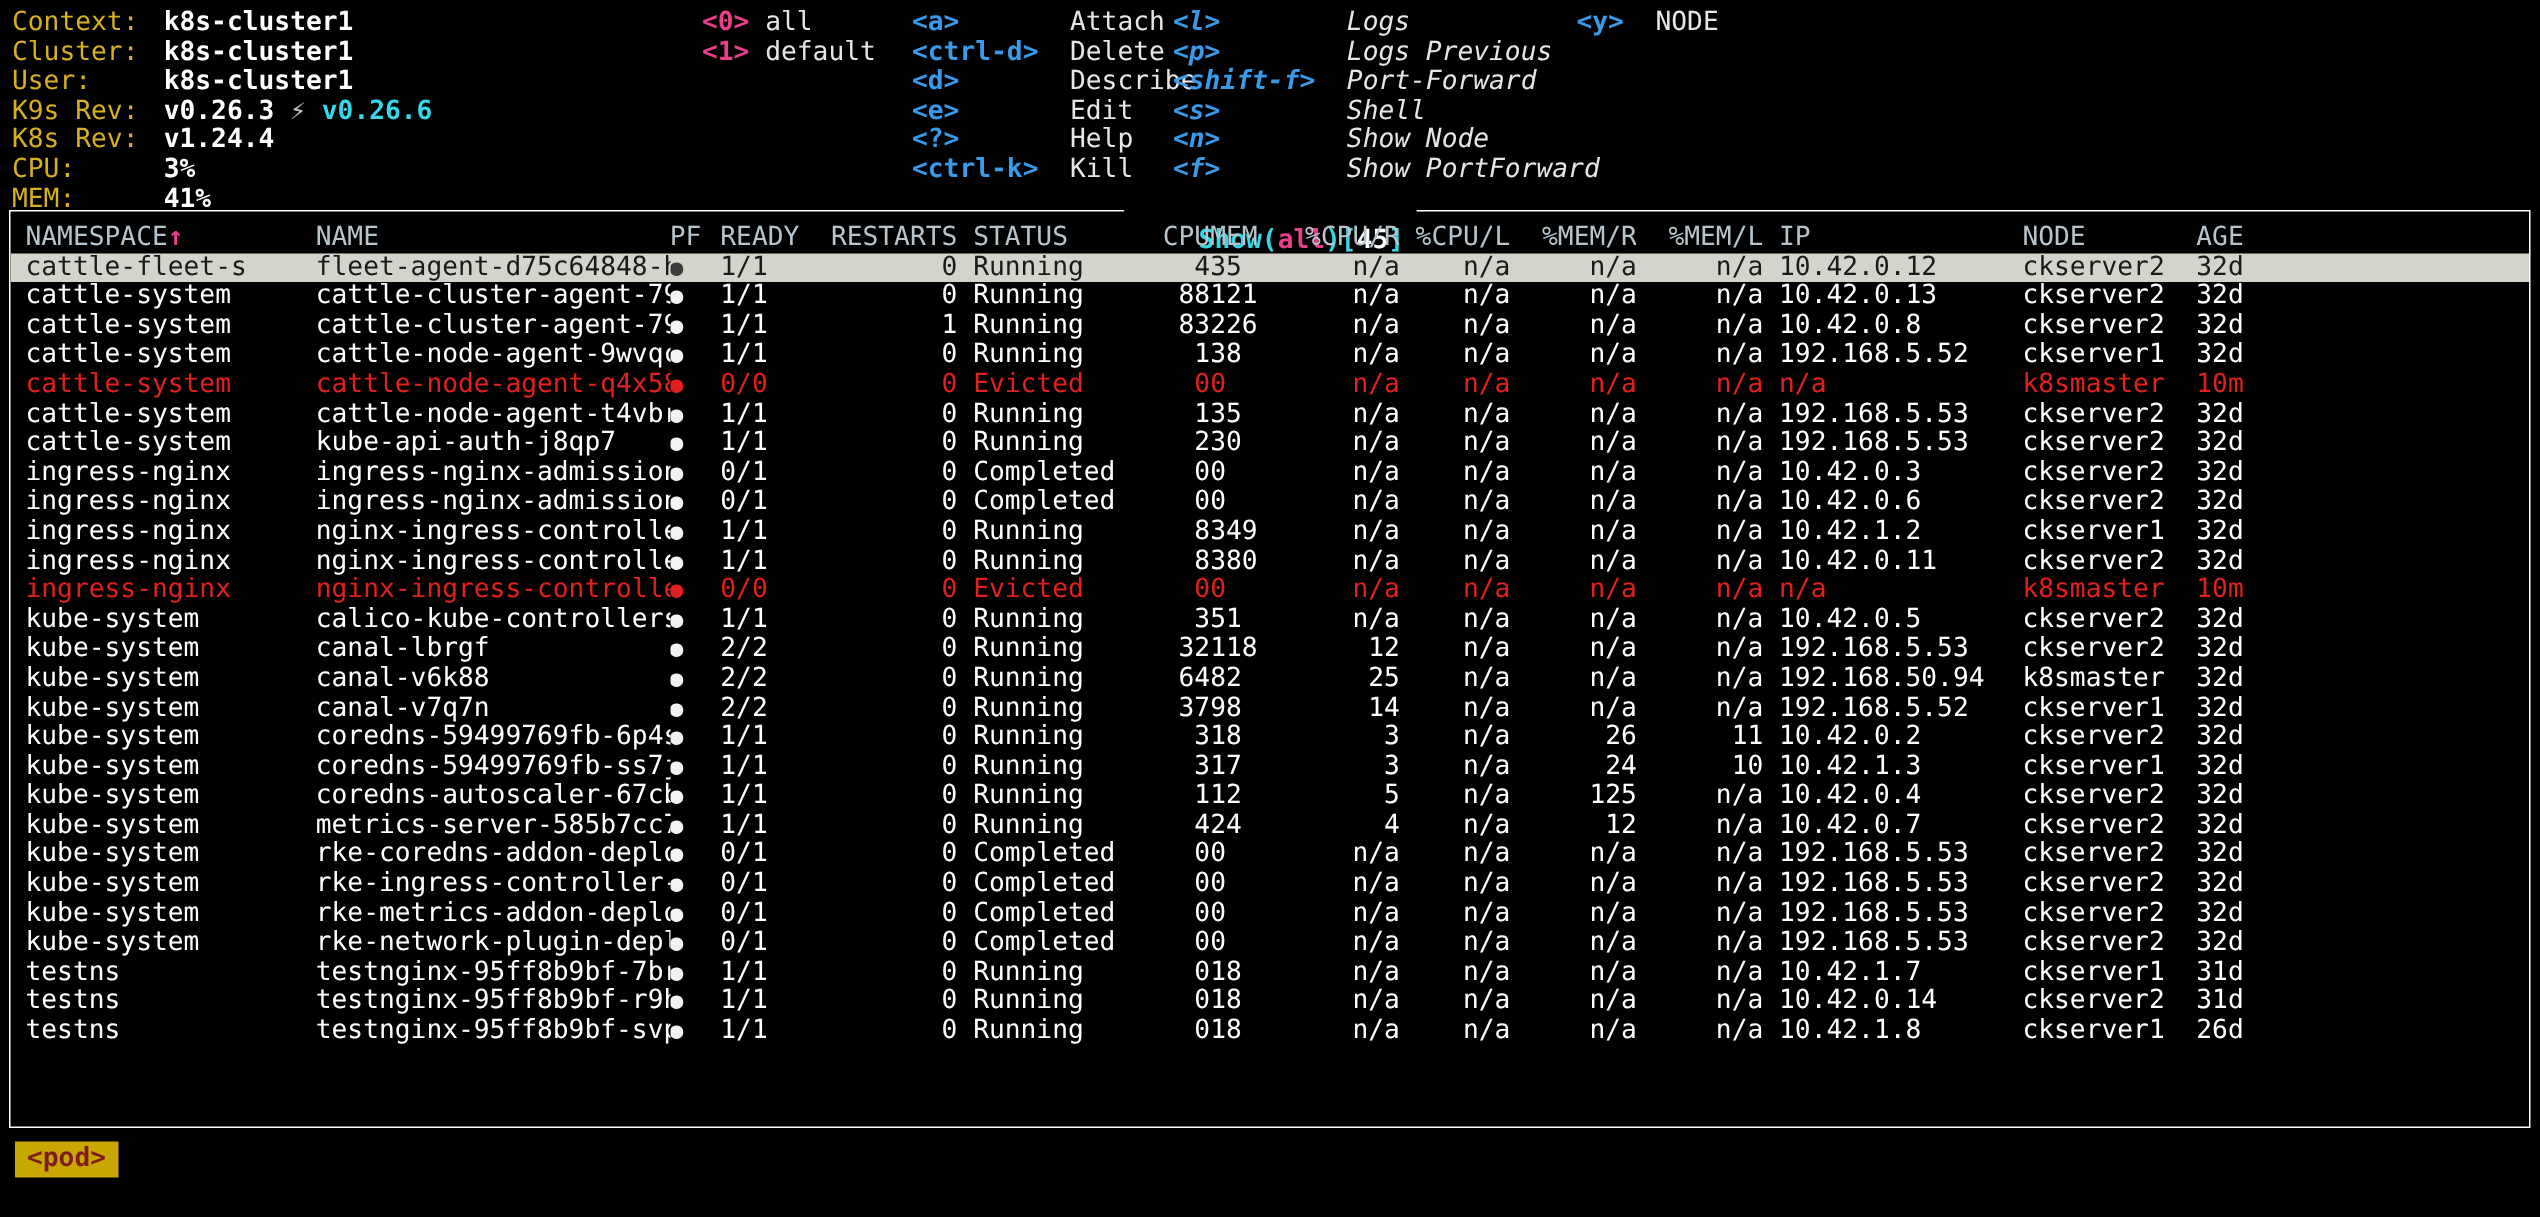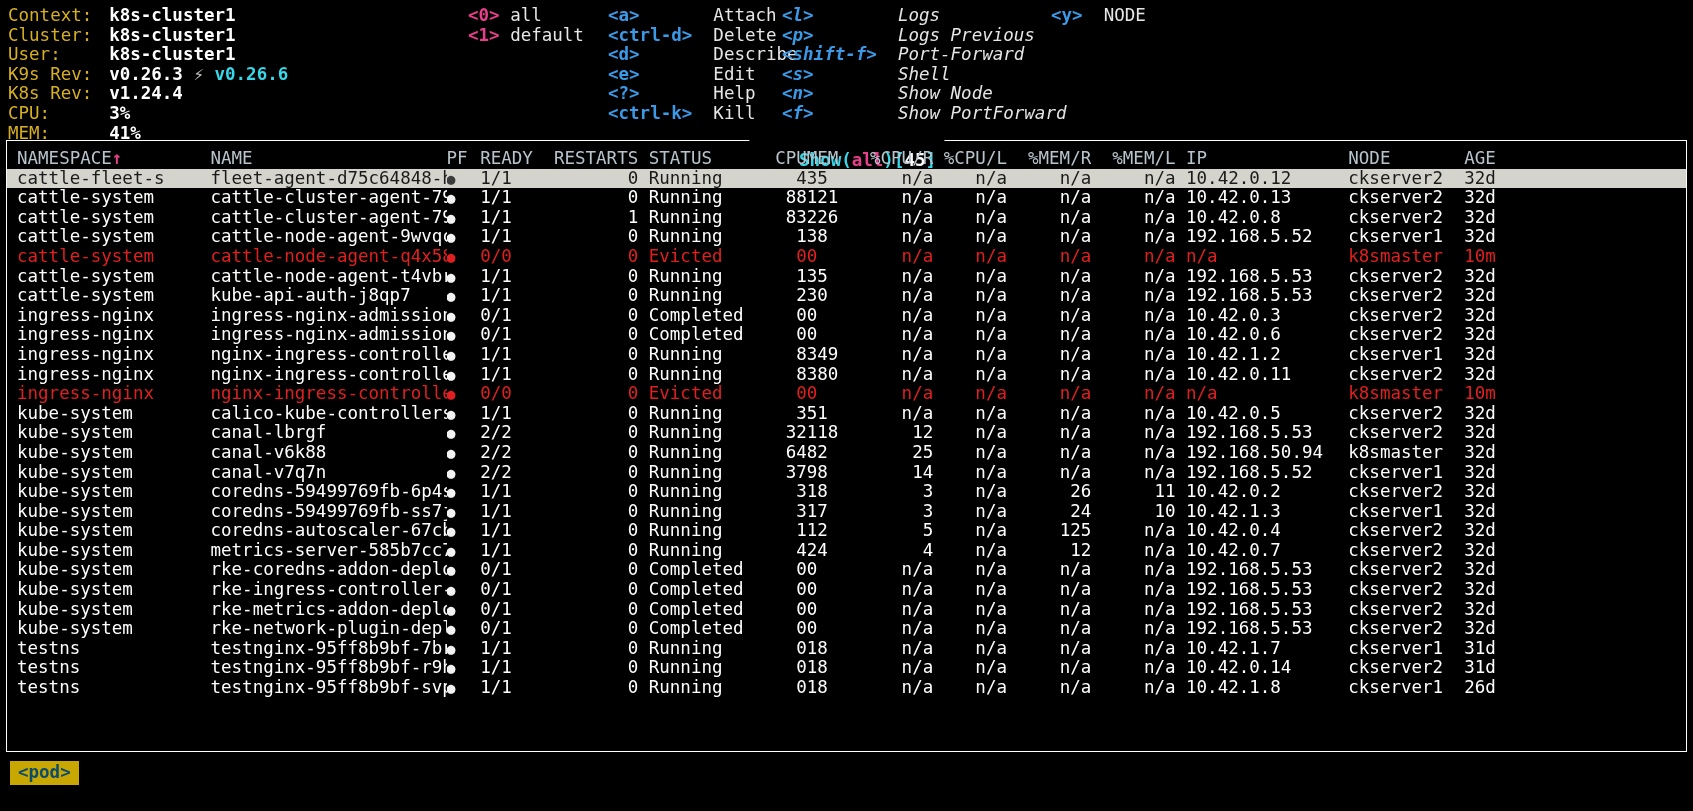--- a/index.html
+++ b/index.html
@@ -194,14 +194,14 @@
         <div class="row"><span class="cell c-ns">kube-system</span><span class="cell c-name">rke-metrics-addon-deploy-job-tc4j8</span><span class="cell c-pf"><span class="dot ok">●</span></span><span class="cell c-ready">0/1</span><span class="cell c-rest">0</span><span class="cell c-status">Completed</span><span class="cell c-cpu">0</span><span class="cell c-mem">0</span><span class="cell c-cpur">n/a</span><span class="cell c-cpul">n/a</span><span class="cell c-memr">n/a</span><span class="cell c-meml">n/a</span><span class="cell c-ip">192.168.5.53</span><span class="cell c-node">ckserver2</span><span class="cell c-age">32d</span></div>
         <div class="row"><span class="cell c-ns">kube-system</span><span class="cell c-name">rke-network-plugin-deploy-job-8j9zk</span><span class="cell c-pf"><span class="dot ok">●</span></span><span class="cell c-ready">0/1</span><span class="cell c-rest">0</span><span class="cell c-status">Completed</span><span class="cell c-cpu">0</span><span class="cell c-mem">0</span><span class="cell c-cpur">n/a</span><span class="cell c-cpul">n/a</span><span class="cell c-memr">n/a</span><span class="cell c-meml">n/a</span><span class="cell c-ip">192.168.5.53</span><span class="cell c-node">ckserver2</span><span class="cell c-age">32d</span></div>
         <div class="row"><span class="cell c-ns">testns</span><span class="cell c-name">testnginx-95ff8b9bf-7brwk</span><span class="cell c-pf"><span class="dot ok">●</span></span><span class="cell c-ready">1/1</span><span class="cell c-rest">0</span><span class="cell c-status">Running</span><span class="cell c-cpu">0</span><span class="cell c-mem">18</span><span class="cell c-cpur">n/a</span><span class="cell c-cpul">n/a</span><span class="cell c-memr">n/a</span><span class="cell c-meml">n/a</span><span class="cell c-ip">10.42.1.7</span><span class="cell c-node">ckserver1</span><span class="cell c-age">31d</span></div>
         <div class="row"><span class="cell c-ns">testns</span><span class="cell c-name">testnginx-95ff8b9bf-r9h7s</span><span class="cell c-pf"><span class="dot ok">●</span></span><span class="cell c-ready">1/1</span><span class="cell c-rest">0</span><span class="cell c-status">Running</span><span class="cell c-cpu">0</span><span class="cell c-mem">18</span><span class="cell c-cpur">n/a</span><span class="cell c-cpul">n/a</span><span class="cell c-memr">n/a</span><span class="cell c-meml">n/a</span><span class="cell c-ip">10.42.0.14</span><span class="cell c-node">ckserver2</span><span class="cell c-age">31d</span></div>
         <div class="row"><span class="cell c-ns">testns</span><span class="cell c-name">testnginx-95ff8b9bf-svpm8</span><span class="cell c-pf"><span class="dot ok">●</span></span><span class="cell c-ready">1/1</span><span class="cell c-rest">0</span><span class="cell c-status">Running</span><span class="cell c-cpu">0</span><span class="cell c-mem">18</span><span class="cell c-cpur">n/a</span><span class="cell c-cpul">n/a</span><span class="cell c-memr">n/a</span><span class="cell c-meml">n/a</span><span class="cell c-ip">10.42.1.8</span><span class="cell c-node">ckserver1</span><span class="cell c-age">26d</span></div>
       </div>
   </div>
 </div>
 
 <div id="footer">
-  <span id="pod-badge" style="background: rgb(200, 168, 0); color: #0c4a6e;">&lt;pod&gt;</span>
+  <span id="pod-badge" style="background: rgb(200, 168, 0); color: #7f1d1d;">&lt;pod&gt;</span>
 </div>
 
 </body></html>

